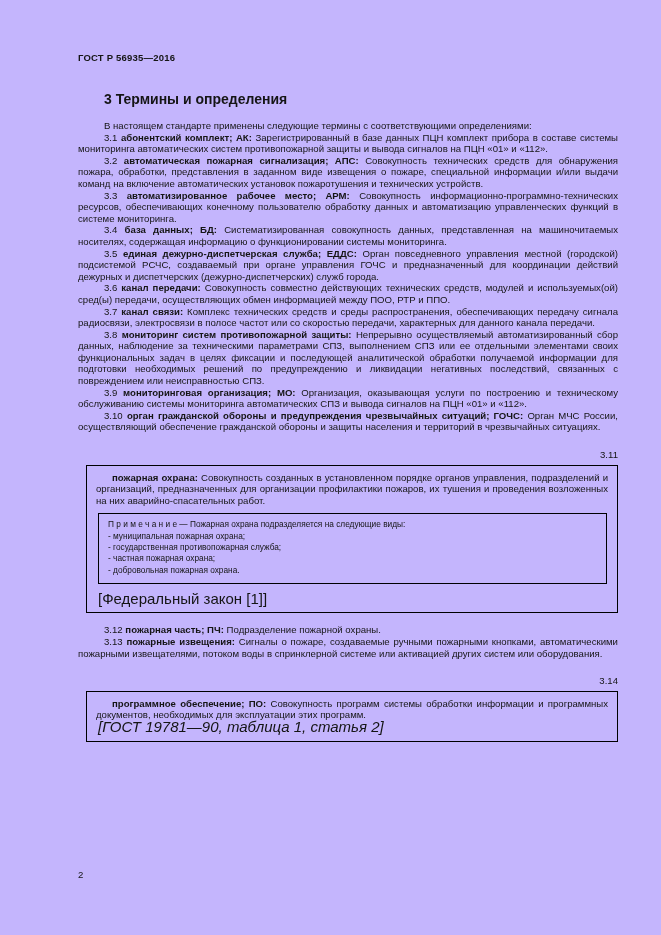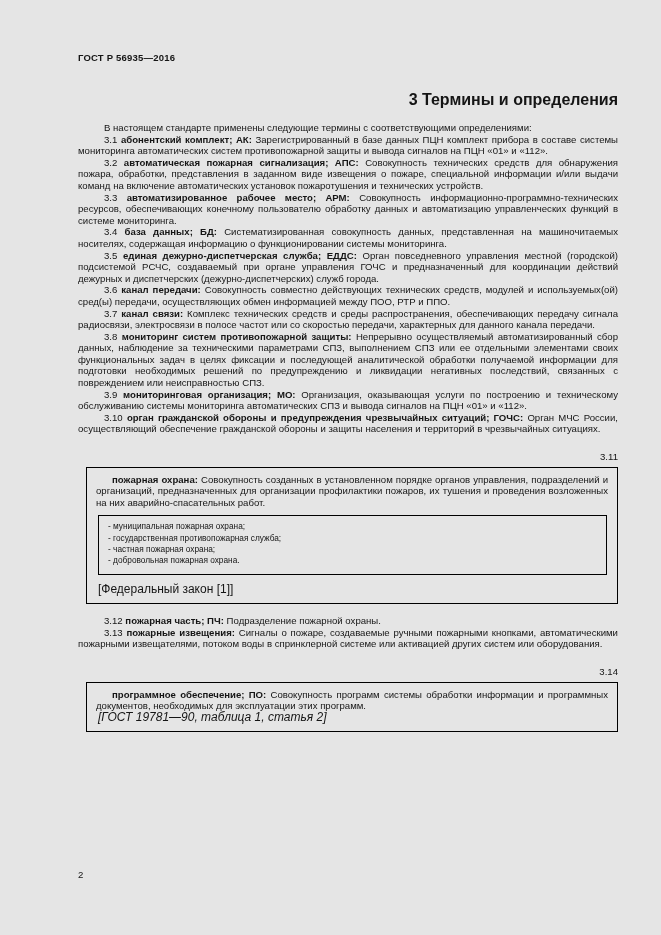--- a/index.html
+++ b/index.html
@@ -1,41 +1,40 @@
 <!DOCTYPE html>
 <html><head>
 <meta charset="utf-8">
 <style>
   * { box-sizing: border-box; margin: 0; padding: 0; }
   html, body { background: #ffffff; }
   .page {
     position: relative;
     width: 661px;
     height: 935px;
-    background: #e5e5e5;
+    background: #c4b5fd;
     color: #151515;
     font-family: "Liberation Sans", "DejaVu Sans", sans-serif;
     overflow: hidden;
   }
   .content {
     position: absolute;
     left: 78px;
     top: 52px;
     width: 540px;
   }
   .doc-header {
     font-size: 9.5px;
     font-weight: 700;
     letter-spacing: 0.2px;
   }
   .section-heading {
-    font-size: 16px;
+    font-size: 14px;
     font-weight: 700;
     margin: 28px 0 13px 26px;
-    text-align: right;
   }
   .para {
     font-size: 9.6px;
     line-height: 11.6px;
     text-align: justify;
     text-indent: 26px;
   }
   .num-para { text-align: right; margin-top: 16px; }
   .b { font-weight: 700; }
   .frame {
@@ -49,21 +48,21 @@
     margin: 7px 1px 0 2px;
     padding: 5px 8px 7px 9px;
   }
   .note {
     font-size: 8.3px;
     line-height: 11.3px;
     text-align: left;
     text-indent: 0;
   }
   .source {
-    font-size: 12px;
+    font-size: 15px;
     line-height: 11.6px;
     text-align: left;
     text-indent: 2px;
     margin-top: 9px;
   }
   .source-tight { margin-top: 0; font-style: italic; }
   .page-number {
     position: absolute;
     left: 78px;
     top: 869px;
@@ -100,20 +99,21 @@
 
     <p class="para"><span>3.9</span> <span class="b">мониторинговая организация; МО:</span> <span>Организация, оказывающая услуги по построению и техническому обслуживанию системы мониторинга автоматических СПЗ и вывода сигналов на ПЦН «01» и «112».</span></p>
 
     <p class="para"><span>3.10</span> <span class="b">орган гражданской обороны и предупреждения чрезвычайных ситуаций; ГОЧС:</span> <span>Орган МЧС России, осуществляющий обеспечение гражданской обороны и защиты населения и территорий в чрезвычайных ситуациях.</span></p>
 
     <p class="para num-para"><span>3.11</span></p>
 
     <div class="frame">
       <p class="para"><span class="b">пожарная охрана:</span> <span>Совокупность созданных в установленном порядке органов управления, подразделений и организаций, предназначенных для организации профилактики пожаров, их тушения и проведения возложенных на них аварийно-спасательных работ.</span></p>
       <div class="note-frame">
+        <p class="note"><span>П р и м е ч а н и е  —</span> <span>Пожарная охрана подразделяется на следующие виды:</span></p>
         <p class="note">- муниципальная пожарная охрана;</p>
         <p class="note">- государственная противопожарная служба;</p>
         <p class="note">- частная пожарная охрана;</p>
         <p class="note">- добровольная пожарная охрана.</p>
       </div>
       <p class="source">[Федеральный закон [1]]</p>
     </div>
 
     <p class="para"><span>3.12</span> <span class="b">пожарная часть; ПЧ:</span> <span>Подразделение пожарной охраны.</span></p>
 

